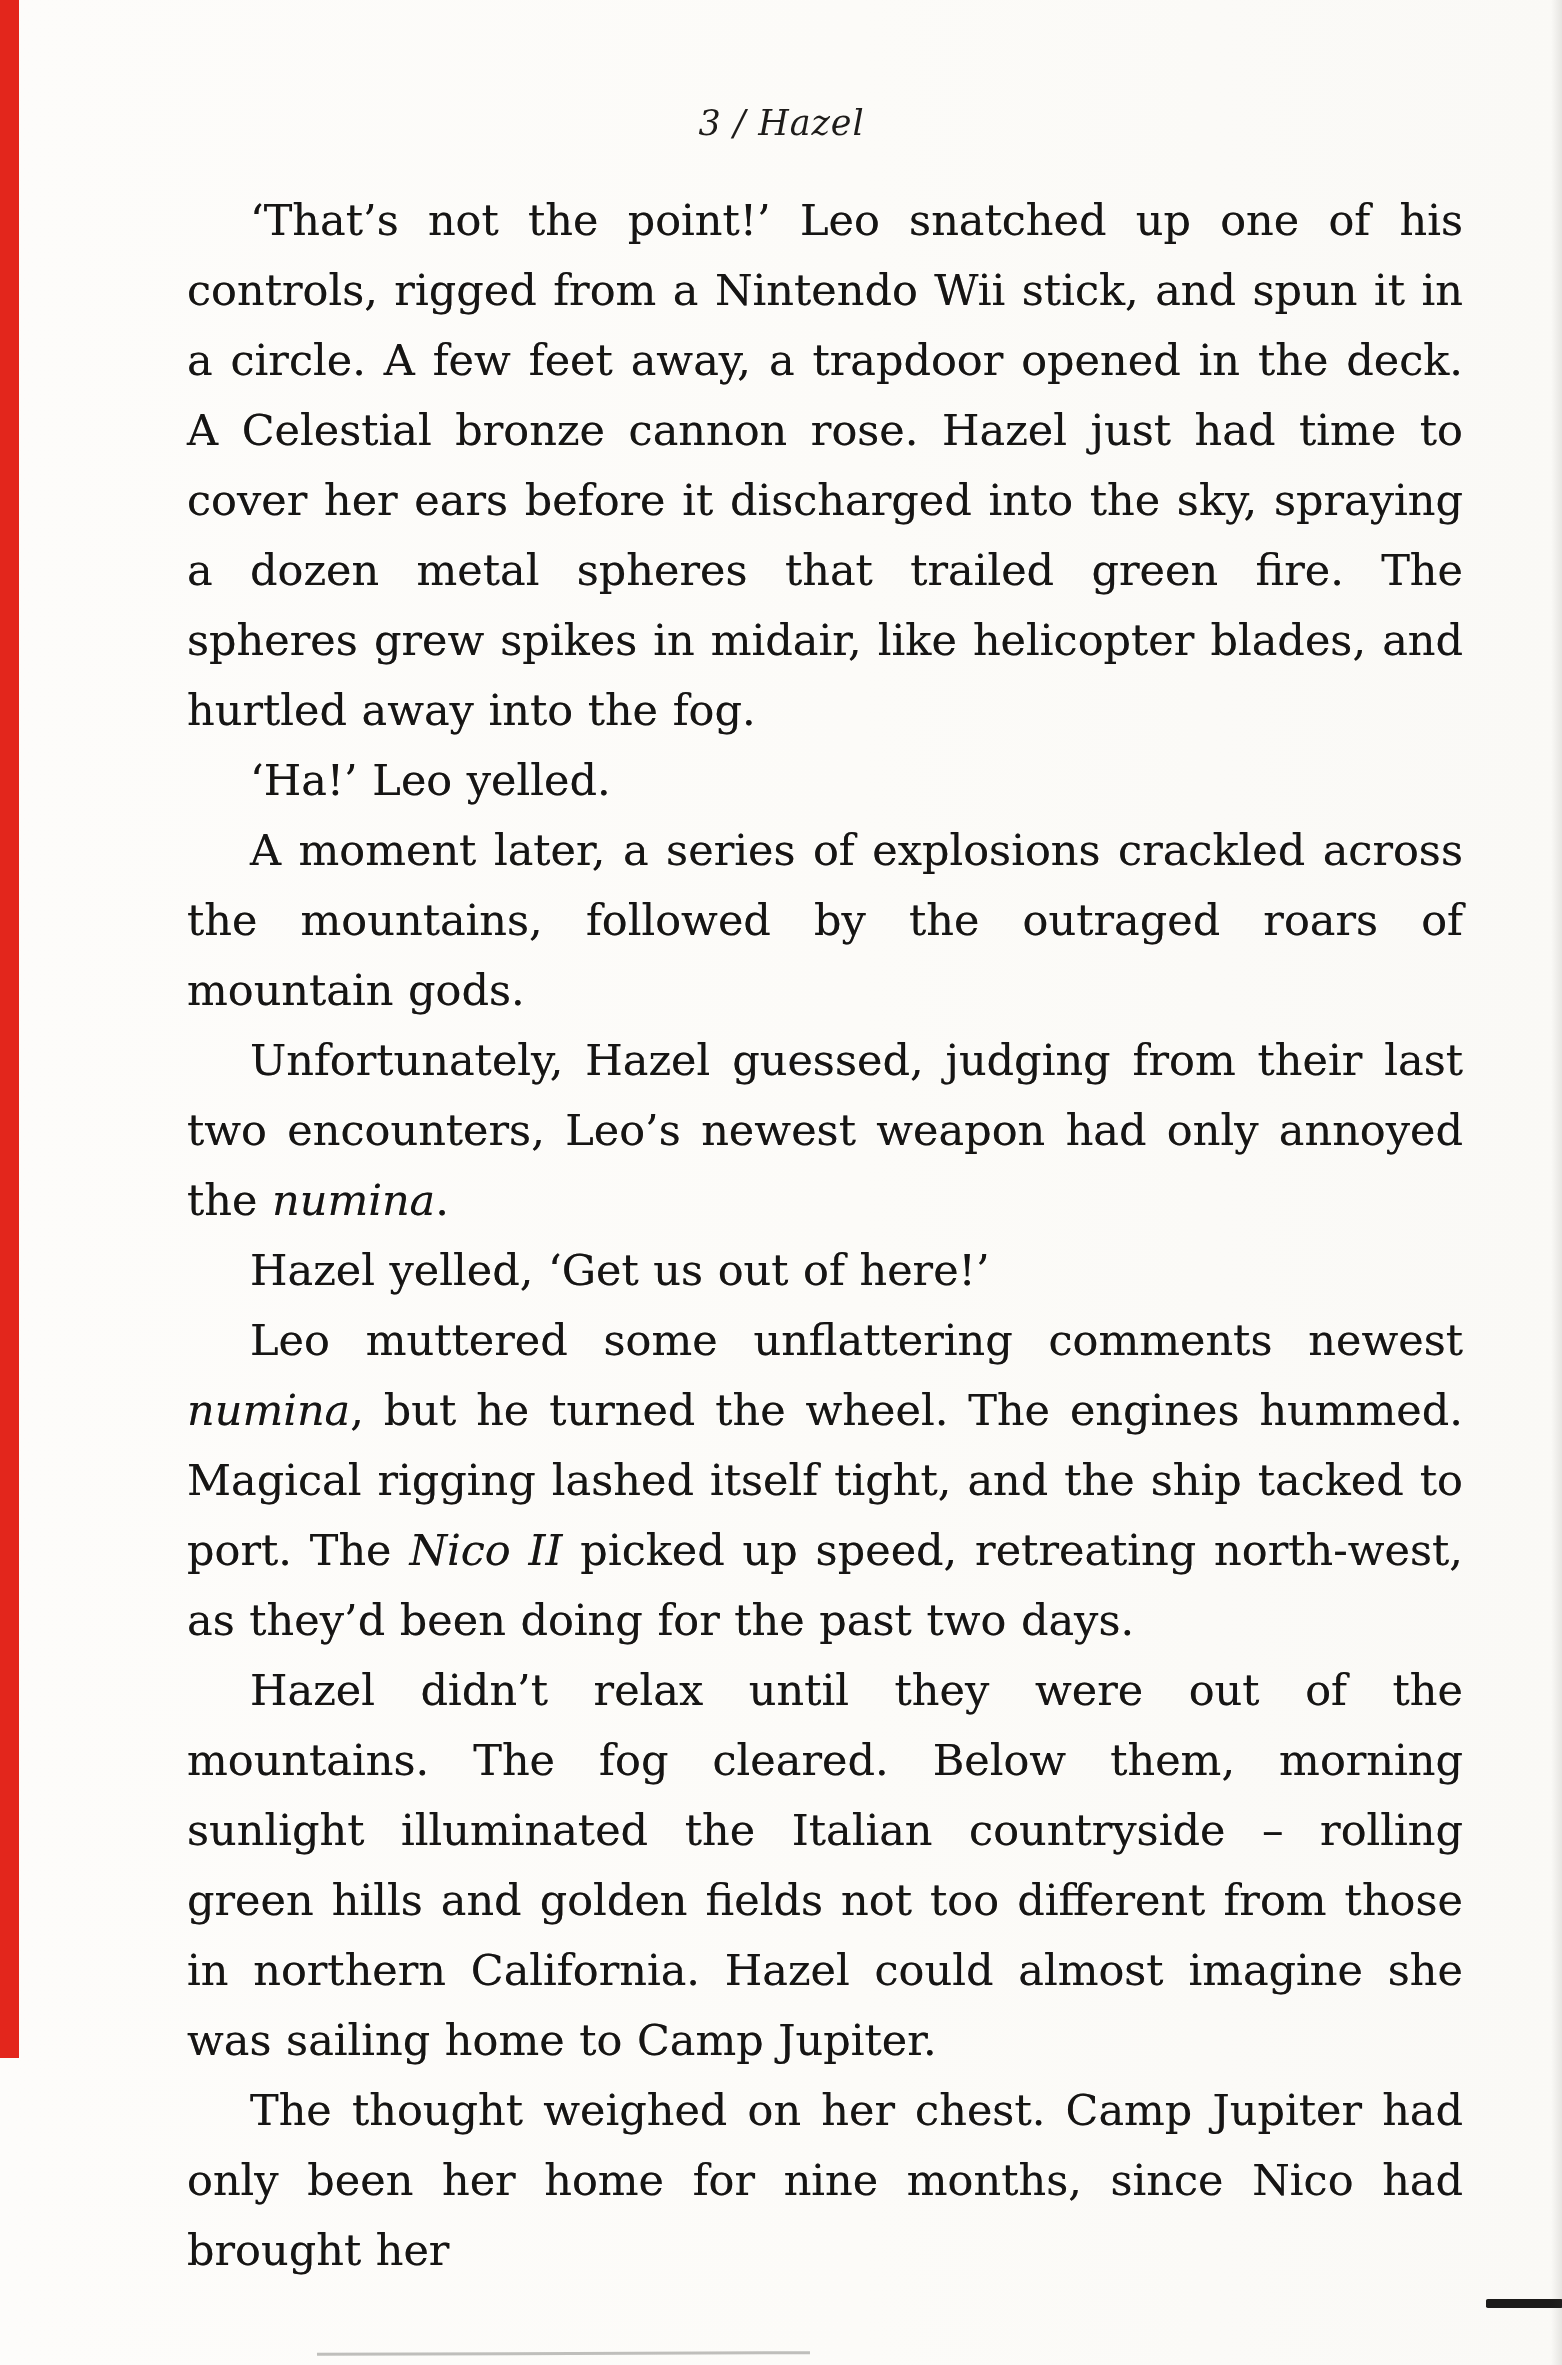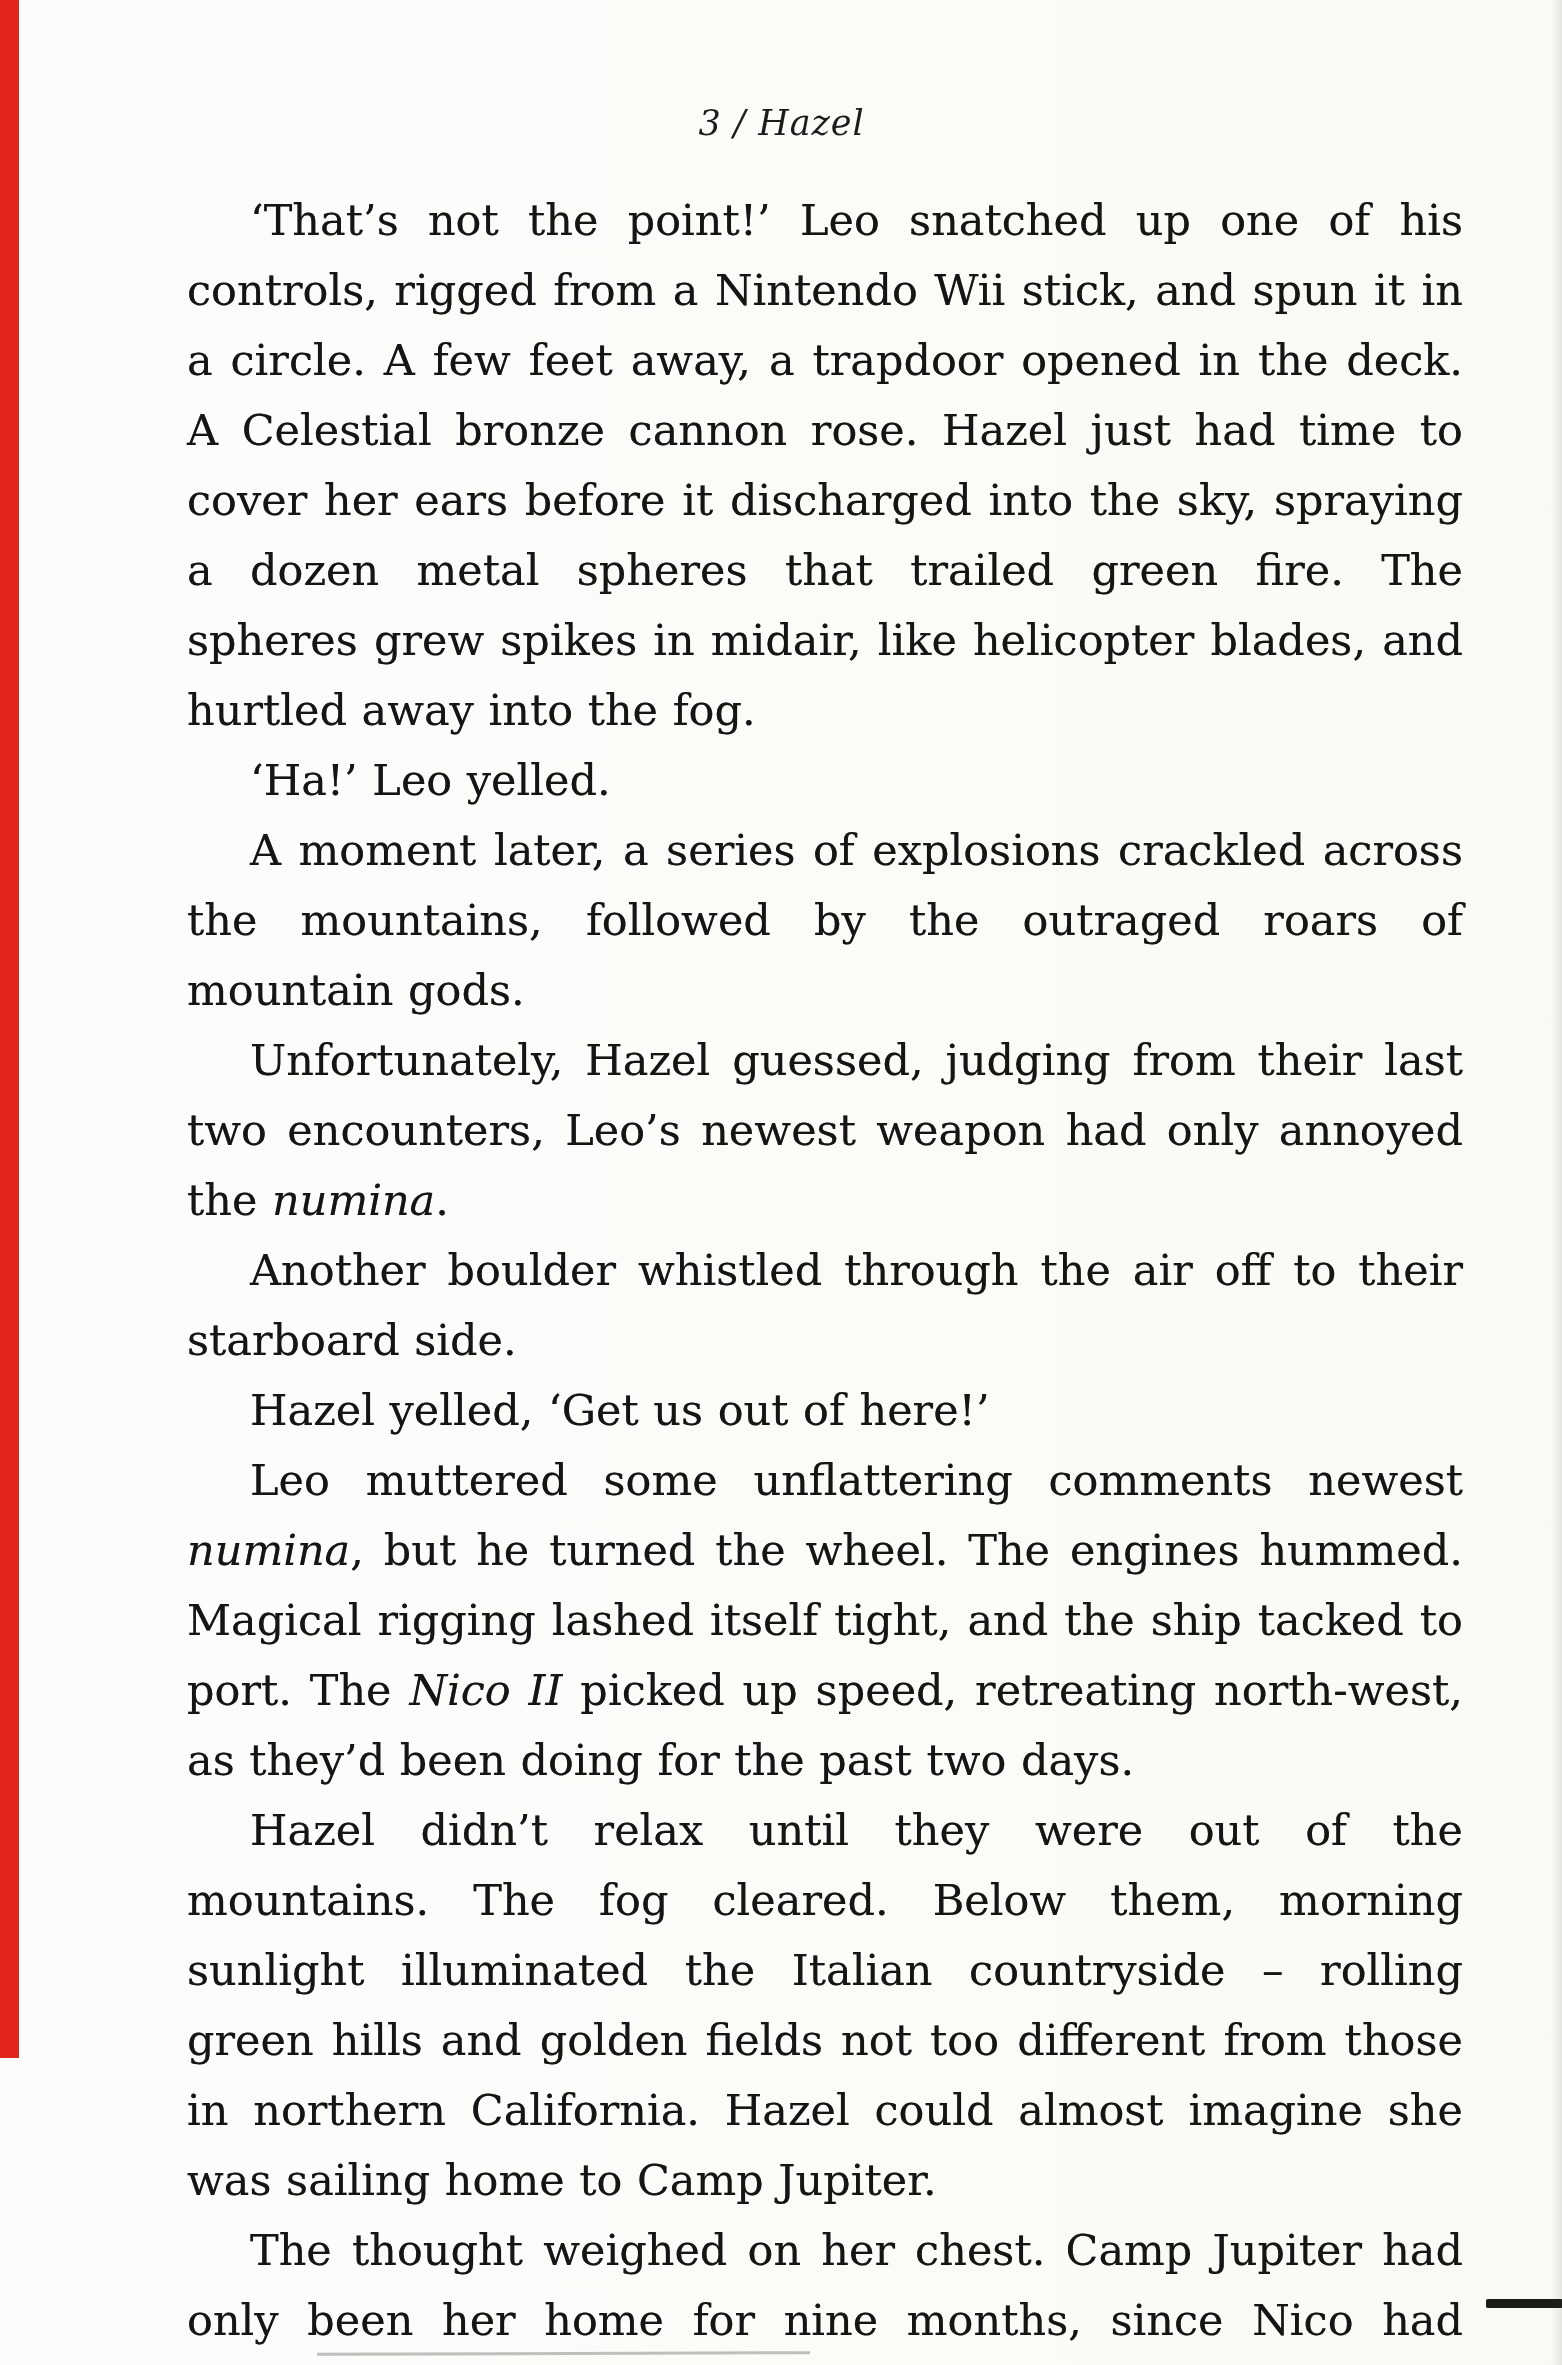--- a/index.html
+++ b/index.html
@@ -94,21 +94,20 @@
 <body>
 
 <div class="page">
   <div class="spine"></div>
   <div class="running-header">3 / Hazel</div>
   <div class="body-text">
       <p class="para"><span>‘That’s not the point!’ Leo snatched up one of his controls, rigged from a Nintendo Wii stick, and spun it in a circle. A few feet away, a trapdoor opened in the deck. A Celestial bronze cannon rose. Hazel just had time to cover her ears before it discharged into the sky, spraying a dozen metal spheres that trailed green fire. The spheres grew spikes in midair, like helicopter blades, and hurtled away into the fog.</span></p>
       <p class="para"><span>‘Ha!’ Leo yelled.</span></p>
       <p class="para"><span>A moment later, a series of explosions crackled across the mountains, followed by the outraged roars of mountain gods.</span></p>
       <p class="para"><span>Unfortunately, Hazel guessed, judging from their last two encounters, Leo’s newest weapon had only annoyed the </span><span class="it">numina</span><span>.</span></p>
-      <p class="para"><span>Another boulder whistled through the air off to their starboard side.</span></p>
       <p class="para"><span>Hazel yelled, ‘Get us out of here!’</span></p>
       <p class="para"><span>Leo muttered some unflattering comments newest </span><span class="it">numina</span><span>, but he turned the wheel. The engines hummed. Magical rigging lashed itself tight, and the ship tacked to port. The </span><span class="it">Nico II</span><span> picked up speed, retreating north-west, as they’d been doing for the past two days.</span></p>
       <p class="para"><span>Hazel didn’t relax until they were out of the mountains. The fog cleared. Below them, morning sunlight illuminated the Italian countryside – rolling green hills and golden fields not too different from those in northern California. Hazel could almost imagine she was sailing home to Camp Jupiter.</span></p>
       <p class="para"><span>The thought weighed on her chest. Camp Jupiter had only been her home for nine months, since Nico had brought her</span></p>
     </div>
   <div class="artifact-br"></div>
   <div class="artifact-bottom"></div>
   <div class="edge-shade"></div>
 </div>
 

